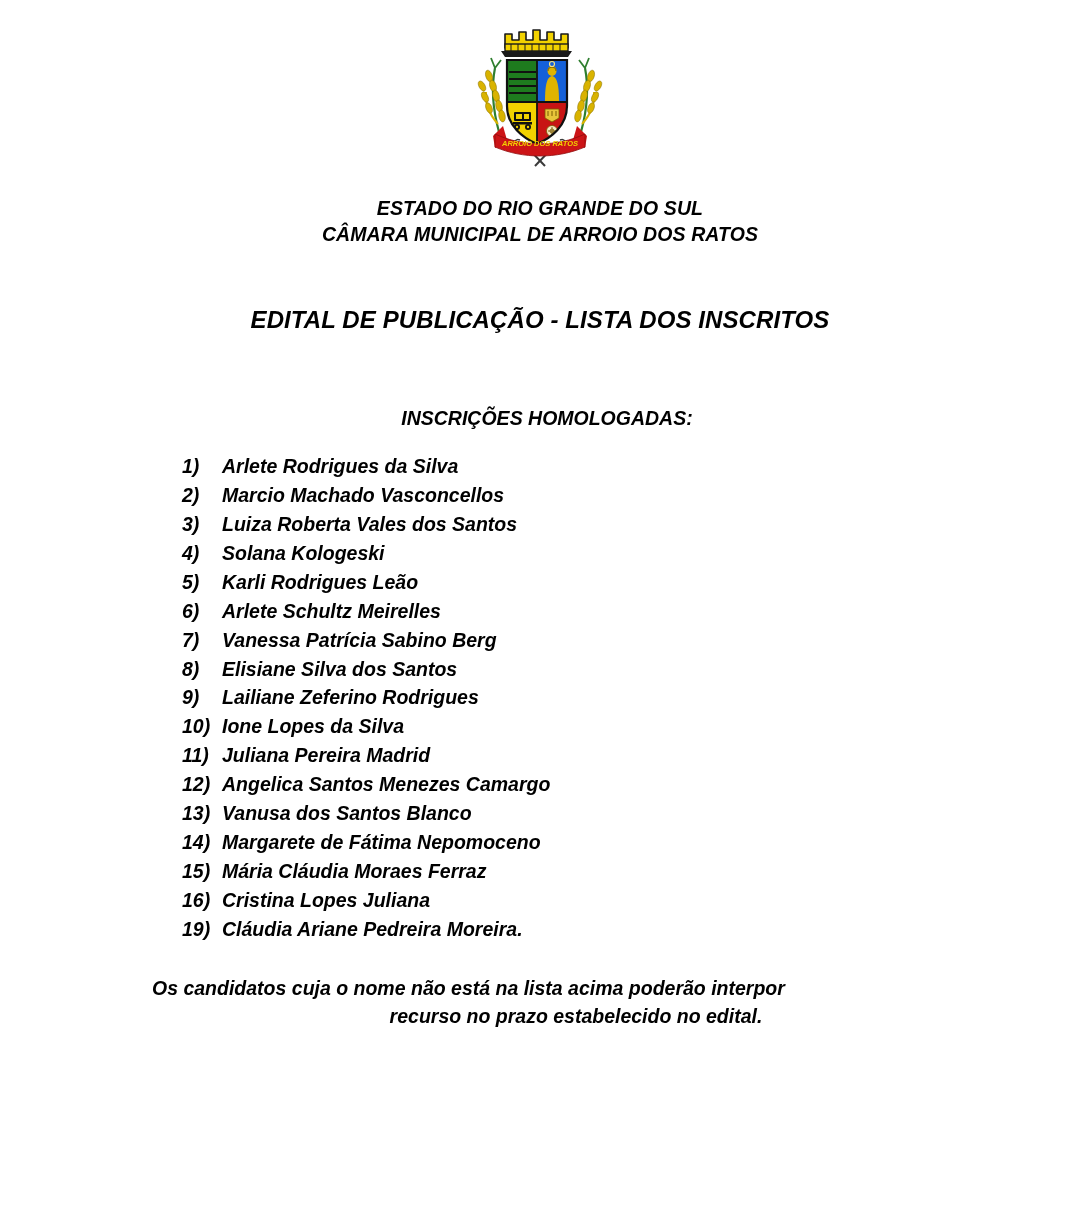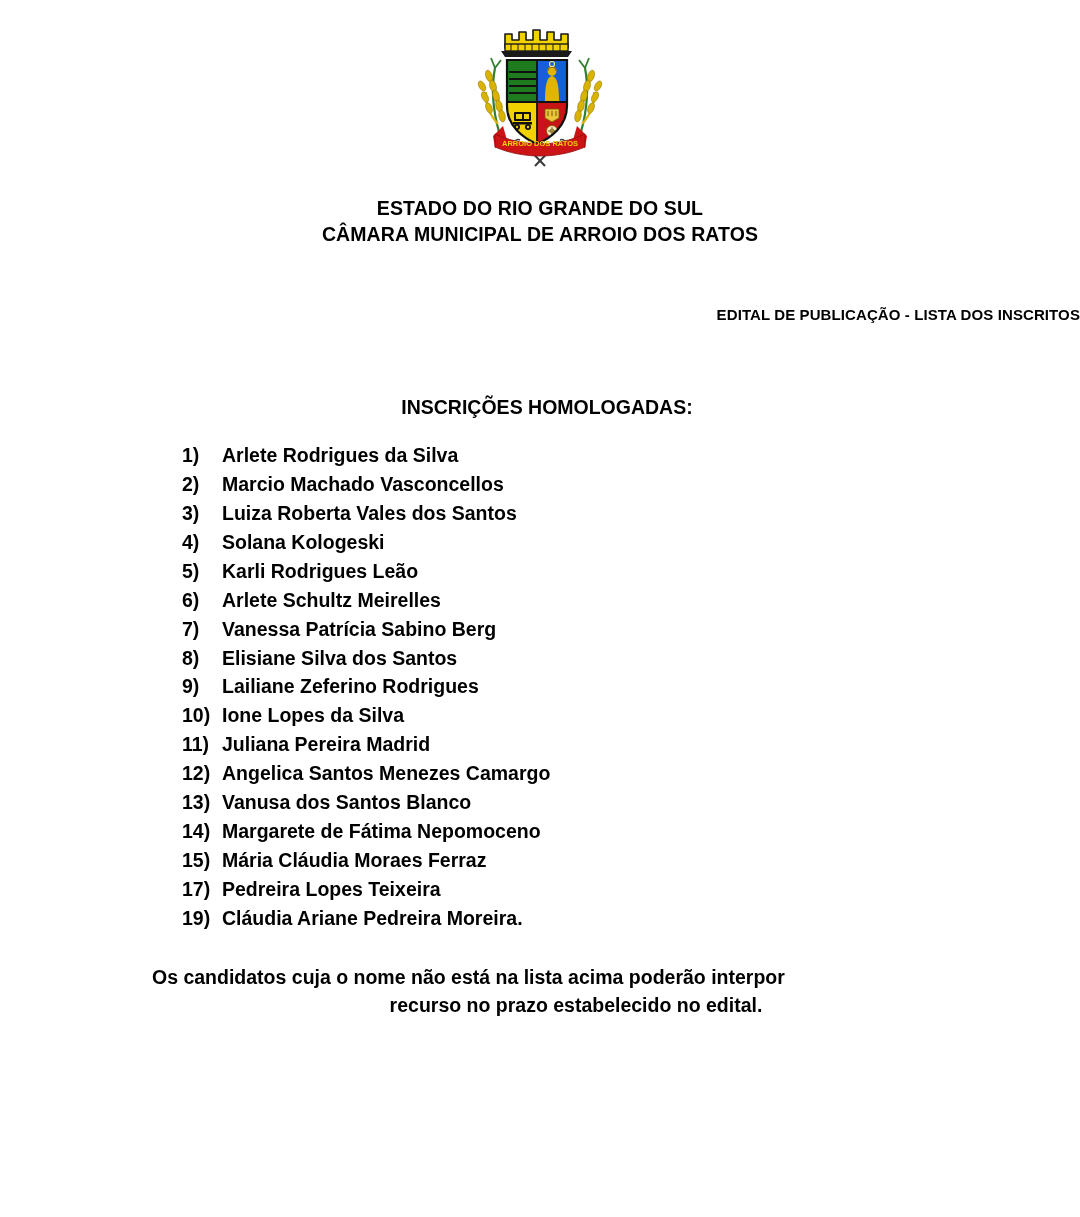--- a/index.html
+++ b/index.html
@@ -15,20 +15,21 @@
     position: relative;
     overflow: hidden;
   }
 
   .page {
     width: 1080px;
     height: 1217px;
     background: #ffffff;
     position: relative;
     box-sizing: border-box;
+    font-style: italic;
   }
 
   
   .crest-wrap {
     width: 100%;
     display: flex;
     justify-content: center;
     padding-top: 14px;
   }
   .crest {
@@ -43,23 +44,23 @@
     font-weight: bold;
     line-height: 1.33;
     letter-spacing: 0.1px;
   }
   .org-header div {
     white-space: nowrap;
     text-align: center;
   }
 
   .doc-title {
-    text-align: right;
+    text-align: center;
     margin-top: 58px;
-    font-size: 15px;
+    font-size: 24px;
     font-weight: bold;
     letter-spacing: 0.1px;
   }
 
   .section-title {
     text-align: center;
     margin-top: 73px;
     font-size: 19.5px;
     font-weight: bold;
     padding-left: 14px;
@@ -301,22 +302,22 @@
       </li>
       <li>
         <span class="li-num">14)</span>
         <span class="li-name">Margarete de Fátima Nepomoceno</span>
       </li>
       <li>
         <span class="li-num">15)</span>
         <span class="li-name">Mária Cláudia Moraes Ferraz</span>
       </li>
       <li>
-        <span class="li-num">17)</span>
-        <span class="li-name">Pedreira Lopes Teixeira</span>
+        <span class="li-num">16)</span>
+        <span class="li-name">Cristina Lopes Juliana</span>
       </li>
       <li>
         <span class="li-num">19)</span>
         <span class="li-name">Cláudia Ariane Pedreira Moreira.</span>
       </li>
     </ul>
 
   <p class="closing-para">
     <span>Os candidatos cuja o nome não está na lista acima poderão interpor</span>
     <span class="last-line">recurso no prazo estabelecido no edital.</span>

